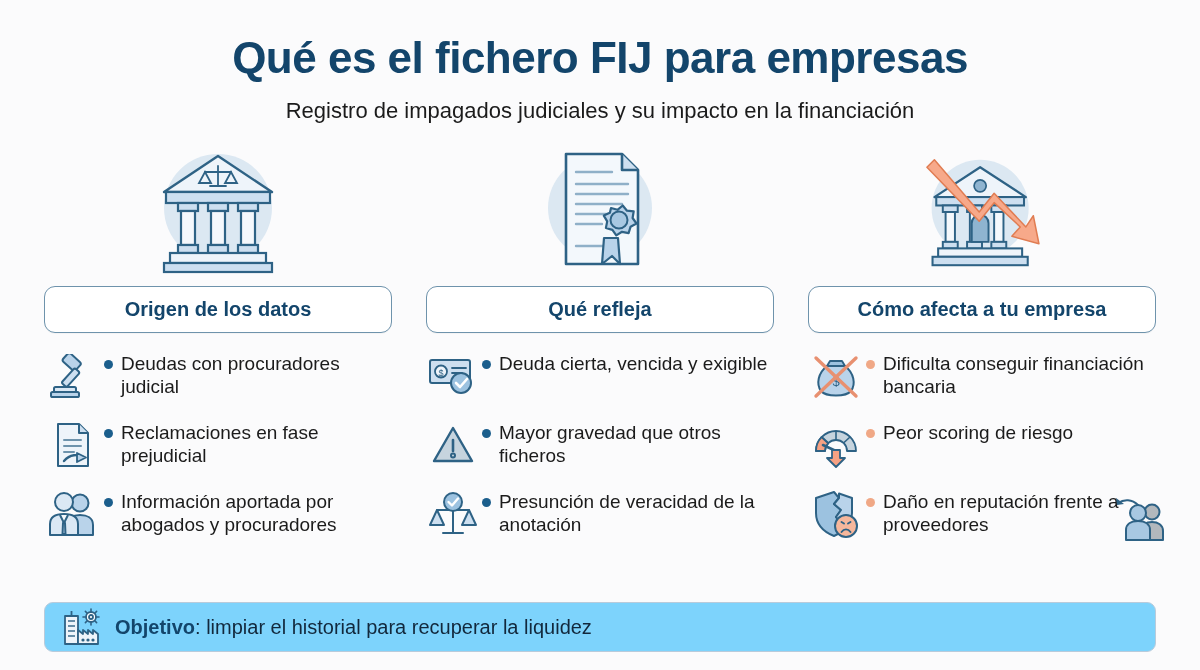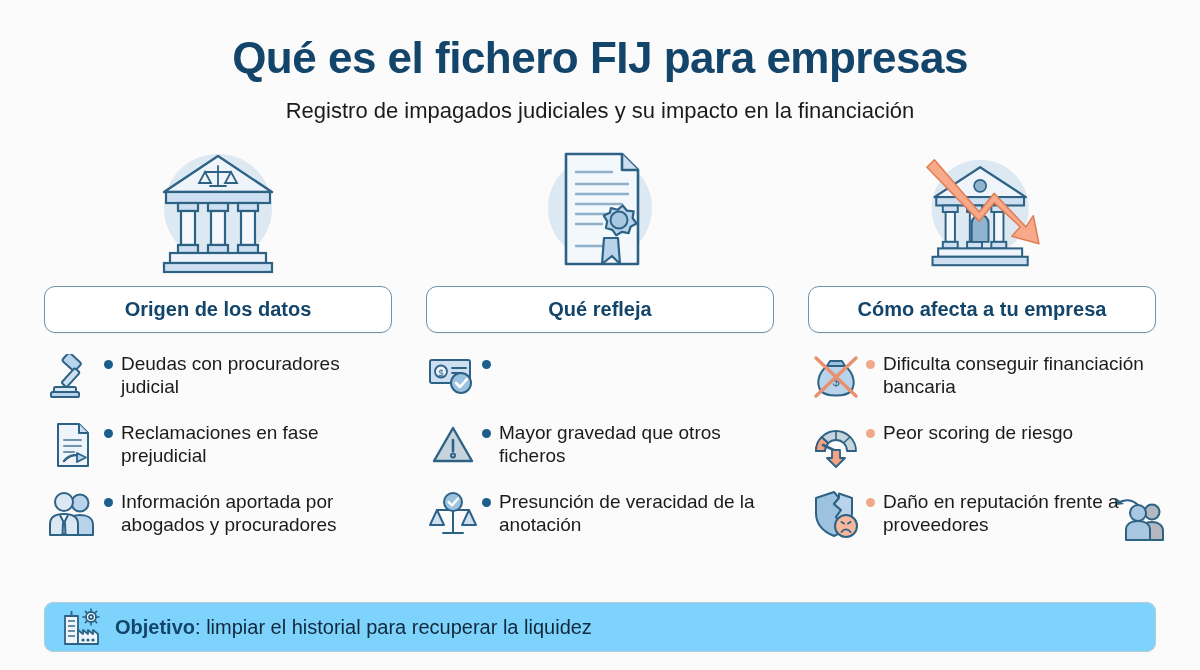--- a/index.html
+++ b/index.html
@@ -233,20 +233,21 @@
               <text x="13" y="19.5" font-size="9" font-family="'Liberation Sans',sans-serif" text-anchor="middle" fill="#2e6285">$</text>
               <g stroke="#2e6285" stroke-width="1.8" stroke-linecap="round">
                 <line x1="24" y1="12" x2="38" y2="12"></line>
                 <line x1="24" y1="17" x2="34" y2="17"></line>
               </g>
               <circle cx="33" cy="27" r="10" fill="#9cc2e0" stroke="#2e6285" stroke-width="2"></circle>
               <path d="M28 27 L32 31 L39 23" fill="none" stroke="#ffffff" stroke-width="2.6" stroke-linecap="round" stroke-linejoin="round"></path>
             </svg>
           </span>
           <span class="b-dot"></span>
+          <span class="b-text">Deuda cierta, vencida y exigible</span>
         </div>
 
         <div class="bullet">
           <span class="b-icon">
             <svg width="44" height="42" viewBox="0 0 44 42">
               <path d="M22 4 L41 37 H3 Z" fill="#c6d4de" stroke="#2e6285" stroke-width="2.4" stroke-linejoin="round"></path>
               <line x1="22" y1="16" x2="22" y2="27" stroke="#2e6285" stroke-width="2.6" stroke-linecap="round"></line>
               <circle cx="22" cy="31.5" r="2" fill="none" stroke="#2e6285" stroke-width="2"></circle>
             </svg>
           </span>

